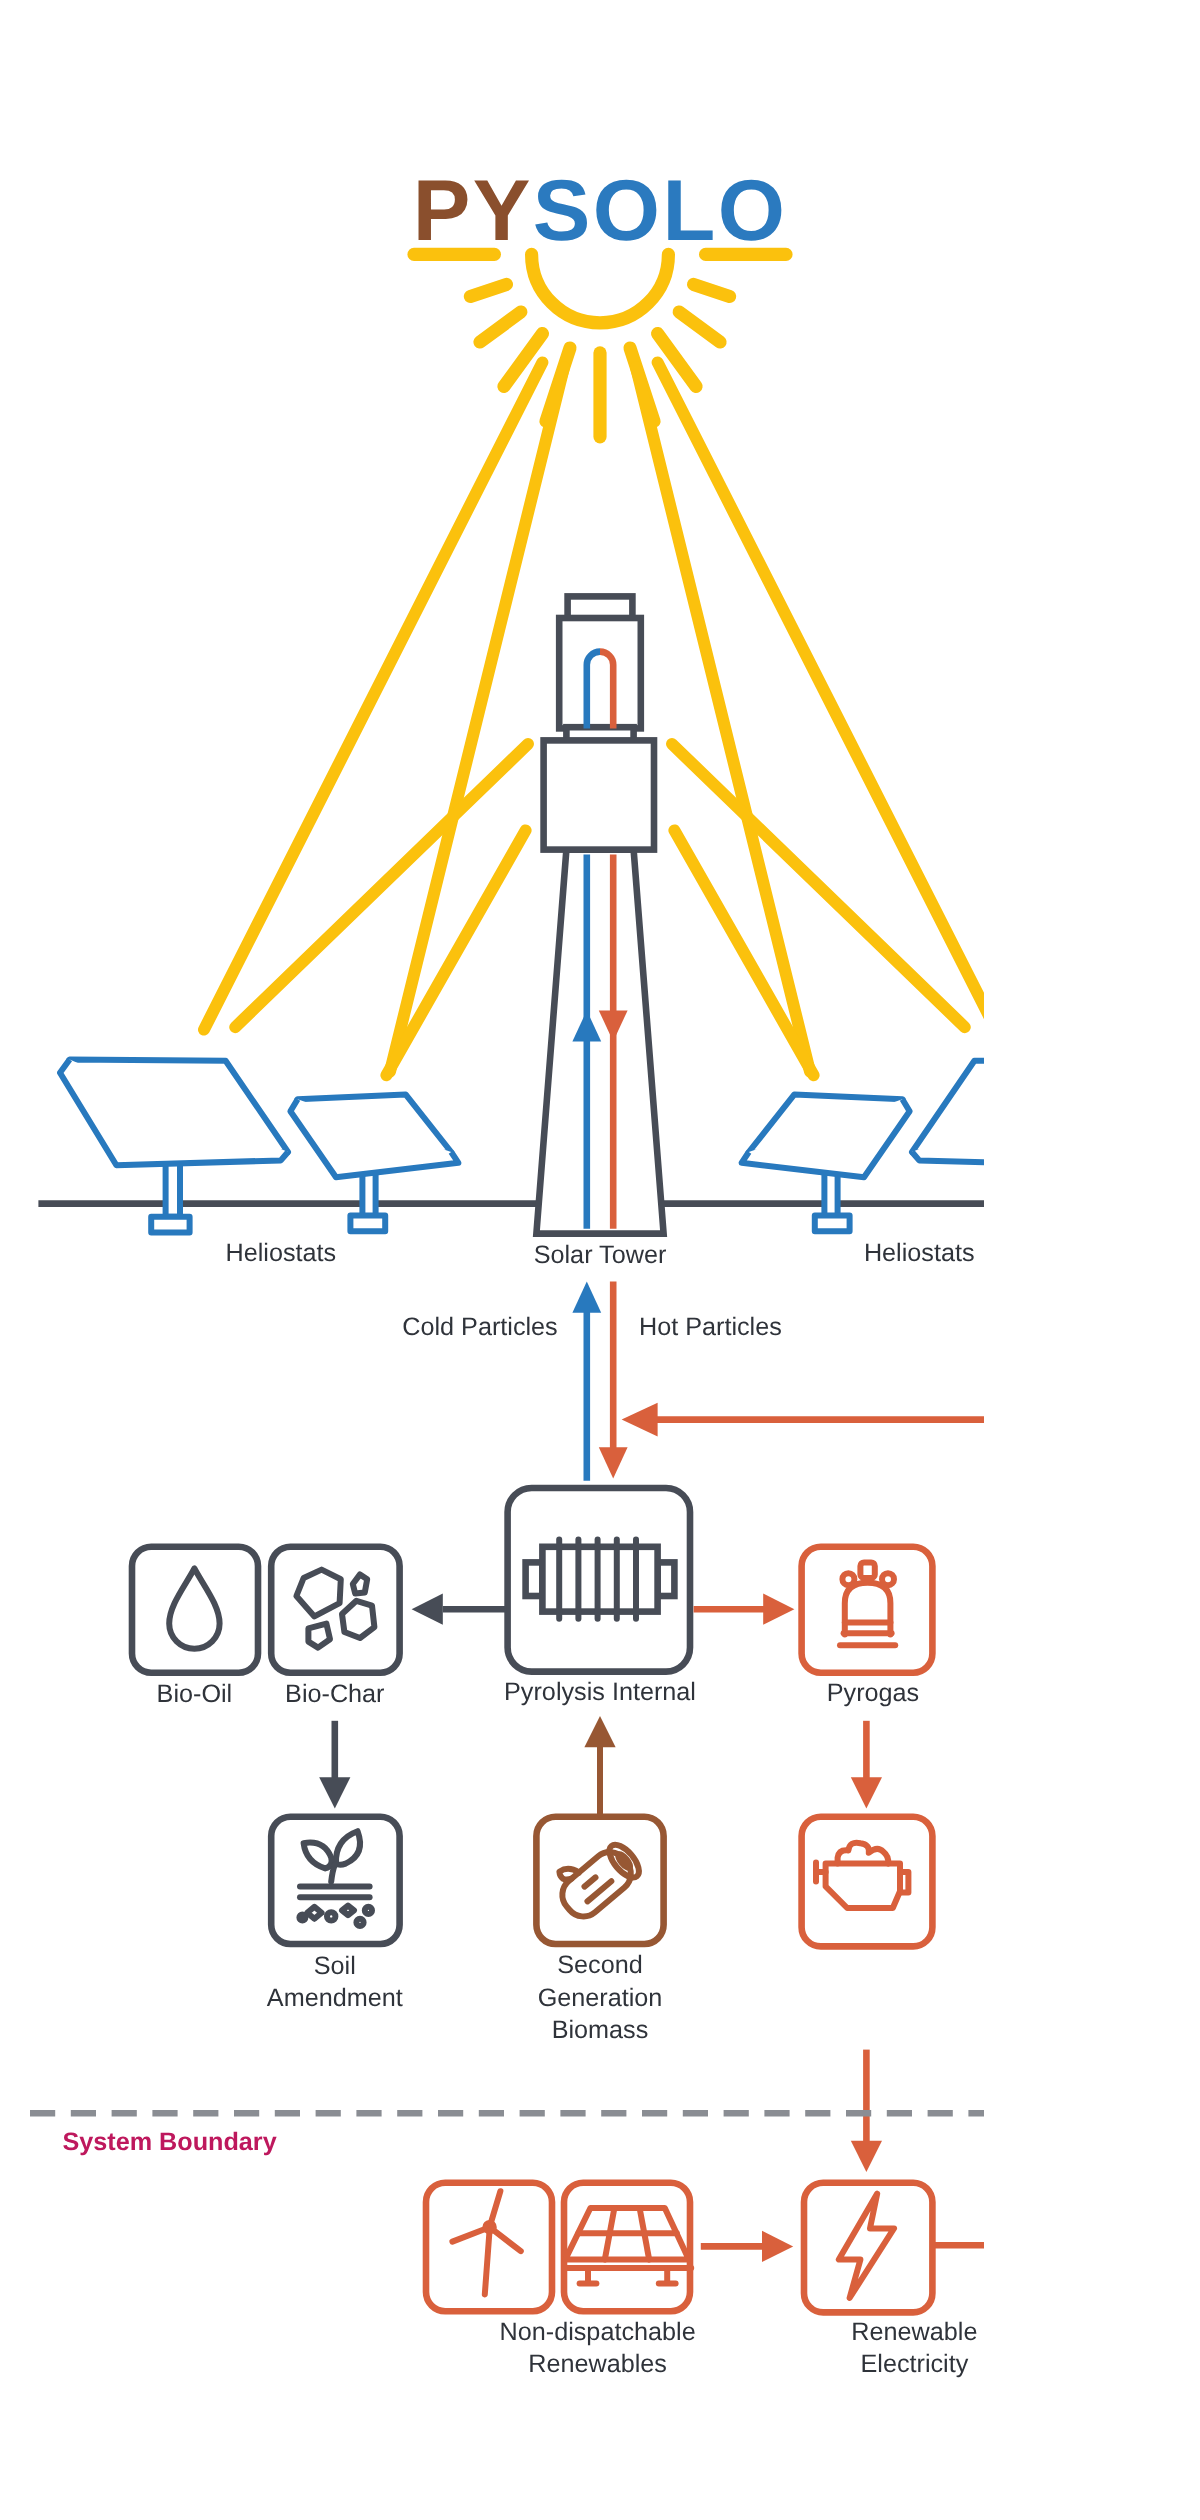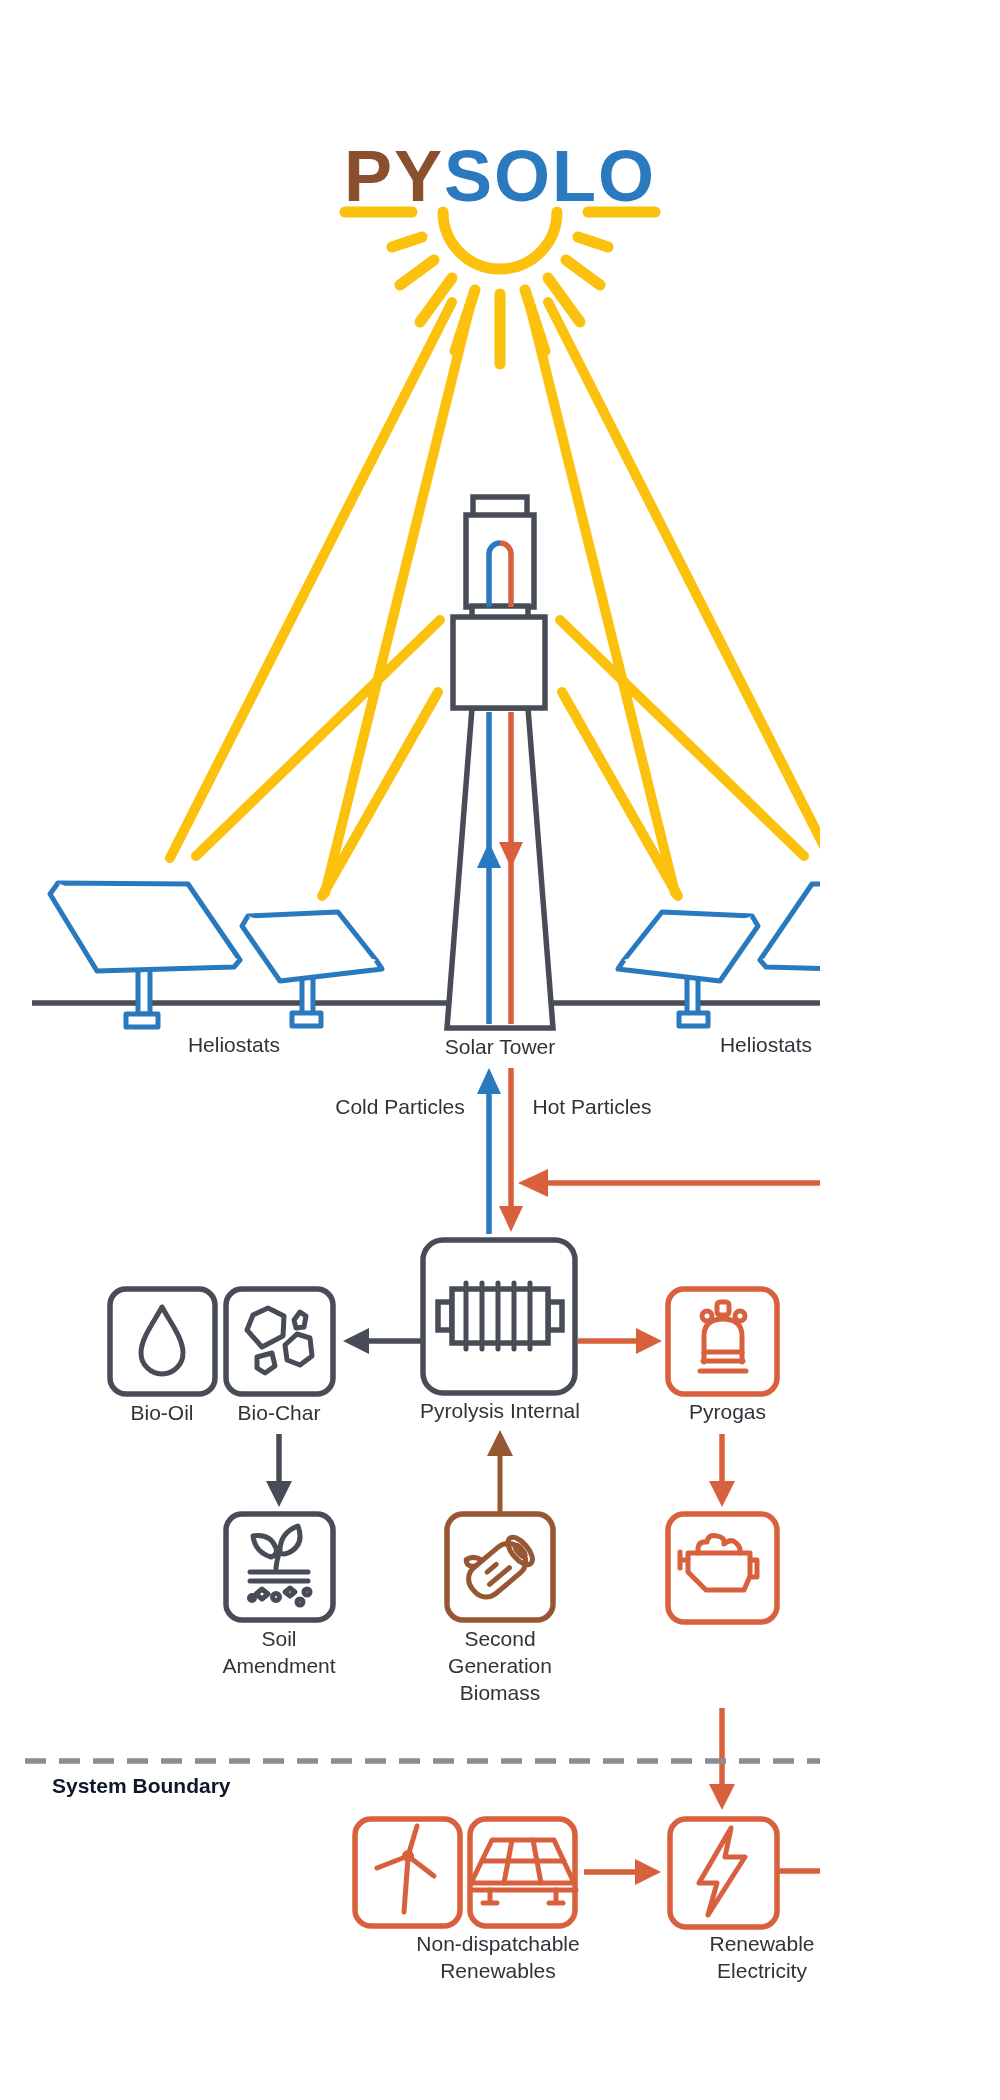--- a/index.html
+++ b/index.html
@@ -22,21 +22,21 @@
   .fb{fill:#2879BE;stroke:none;}
   .fr{fill:#D9603C;stroke:none;}
   .fbr{fill:#975733;stroke:none;}
   .boxo{stroke:#D9603C;fill:#ffffff;stroke-width:5.5;}
   .boxd{stroke:#474C56;fill:#ffffff;stroke-width:5.5;}
   .boxb{stroke:#975733;fill:#ffffff;stroke-width:5.5;}
   .dash{stroke:#8A8D93;fill:none;stroke-width:5.5;stroke-dasharray:21 13;}
 
   .lbl{position:absolute;transform:translate(-50%,-50%);color:#2F333A;font-size:21px;
        font-weight:400;line-height:27px;text-align:center;white-space:pre-line;}
-  .lbl-gray{position:absolute;transform:translate(0,-50%);color:#0f172a;font-size:21px;
+  .lbl-gray{position:absolute;transform:translate(0,-50%);color:#be185d;font-size:21px;
        font-weight:600;white-space:nowrap;}
   .logo{position:absolute;left:500px;top:176px;transform:translate(-50%,-50%);
         font-size:72px;font-weight:700;letter-spacing:2px;white-space:nowrap;}
   .logo .py{color:#8A4F2D;}
   .logo .solo{color:#2B7ABF;}
 </style>
 </head>
 <body>
 
 <div class="canvas">

